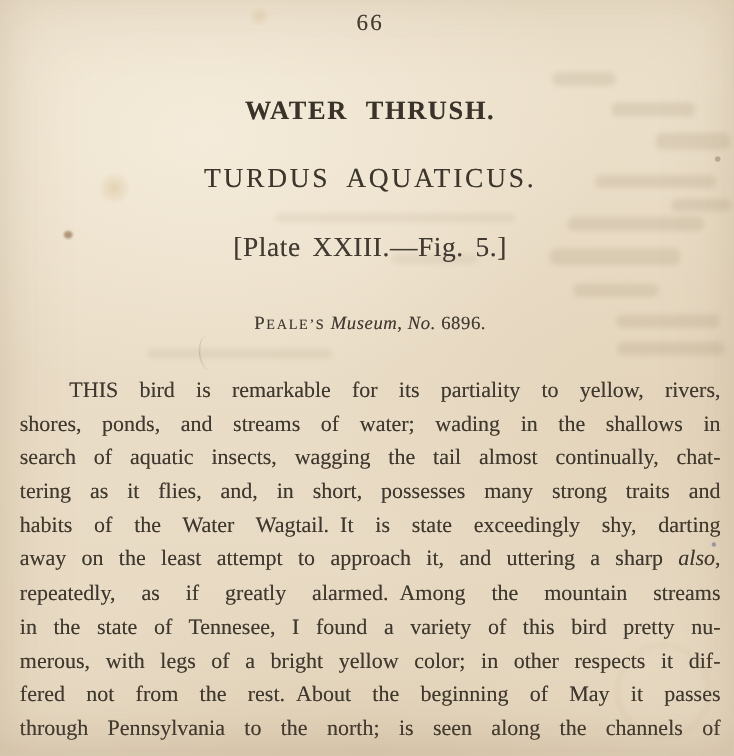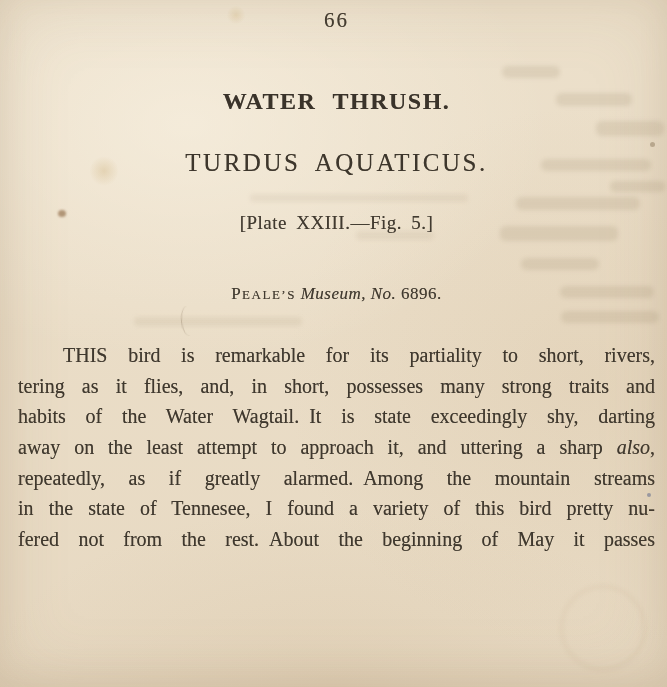--- a/index.html
+++ b/index.html
@@ -17,21 +17,21 @@
   }
   .page::after{ 
     content:"";position:absolute;inset:0;pointer-events:none;
     box-shadow:inset 0 0 70px rgba(150,120,84,0.18), inset 0 -12px 30px rgba(150,120,84,0.10);
   }
   .centered-col{position:absolute;left:18px;width:637px;text-align:center;}
 
   .page-number{top:8px;font-size:21px;letter-spacing:2px;}
   .title{top:88px;font-size:24px;font-weight:bold;letter-spacing:1.5px;word-spacing:9px;color:#3a332a;text-align:center;}
   .species{top:149px;font-size:25px;letter-spacing:2.5px;word-spacing:7px;color:#3d362c;}
-  .plate-line{top:212px;font-size:19px;letter-spacing:0.5px;word-spacing:4px;}
+  .plate-line{top:212px;font-size:25px;letter-spacing:0.5px;word-spacing:4px;}
   .museum-line{top:284px;font-size:17px;letter-spacing:0.5px;}
   .museum-line .sc-init{font-size:17px;letter-spacing:1.5px;}
   .museum-line .sc-rest{font-size:13px;letter-spacing:1.5px;}
   .museum-line .ital{font-style:italic;margin-top:34px;}
 
   .body-text{
     position:absolute;left:18px;top:340px;width:637px;
     font-size:20px;line-height:30.7px;color:#3f382e;
     text-shadow:0 0 0.5px rgba(63,56,46,0.55);
   }
@@ -108,21 +108,25 @@
   <div class="centered-col plate-line">[Plate XXIII.—Fig. 5.]</div>
 
   <div class="centered-col museum-line">
     <span class="sc-init">P</span><span class="sc-rest">EALE’S</span>
     <span class="ital">Museum,</span>
     <span class="ital">No.</span>
     <span>6896.</span>
   </div>
 
   <div class="body-text">
-      <div class="body-line">THIS bird is remarkable for its partiality to short, rivers,</div>
+      <div class="body-line">THIS bird is remarkable for its partiality to yellow, rivers,</div>
+      <div class="body-line">shores, ponds, and streams of water; wading in the shallows in</div>
+      <div class="body-line">search of aquatic insects, wagging the tail almost continually, chat-</div>
       <div class="body-line">tering as it flies, and, in short, possesses many strong traits and</div>
       <div class="body-line">habits of the Water Wagtail. It is state exceedingly shy, darting</div>
       <div class="body-line">away on the least attempt to approach it, and uttering a sharp <i>also</i>,</div>
       <div class="body-line">repeatedly, as if greatly alarmed. Among the mountain streams</div>
       <div class="body-line">in the state of Tennesee, I found a variety of this bird pretty nu-</div>
+      <div class="body-line">merous, with legs of a bright yellow color; in other respects it dif-</div>
       <div class="body-line">fered not from the rest. About the beginning of May it passes</div>
+      <div class="body-line">through Pennsylvania to the north; is seen along the channels of</div>
     </div>
 </div>
 
 </body></html>

